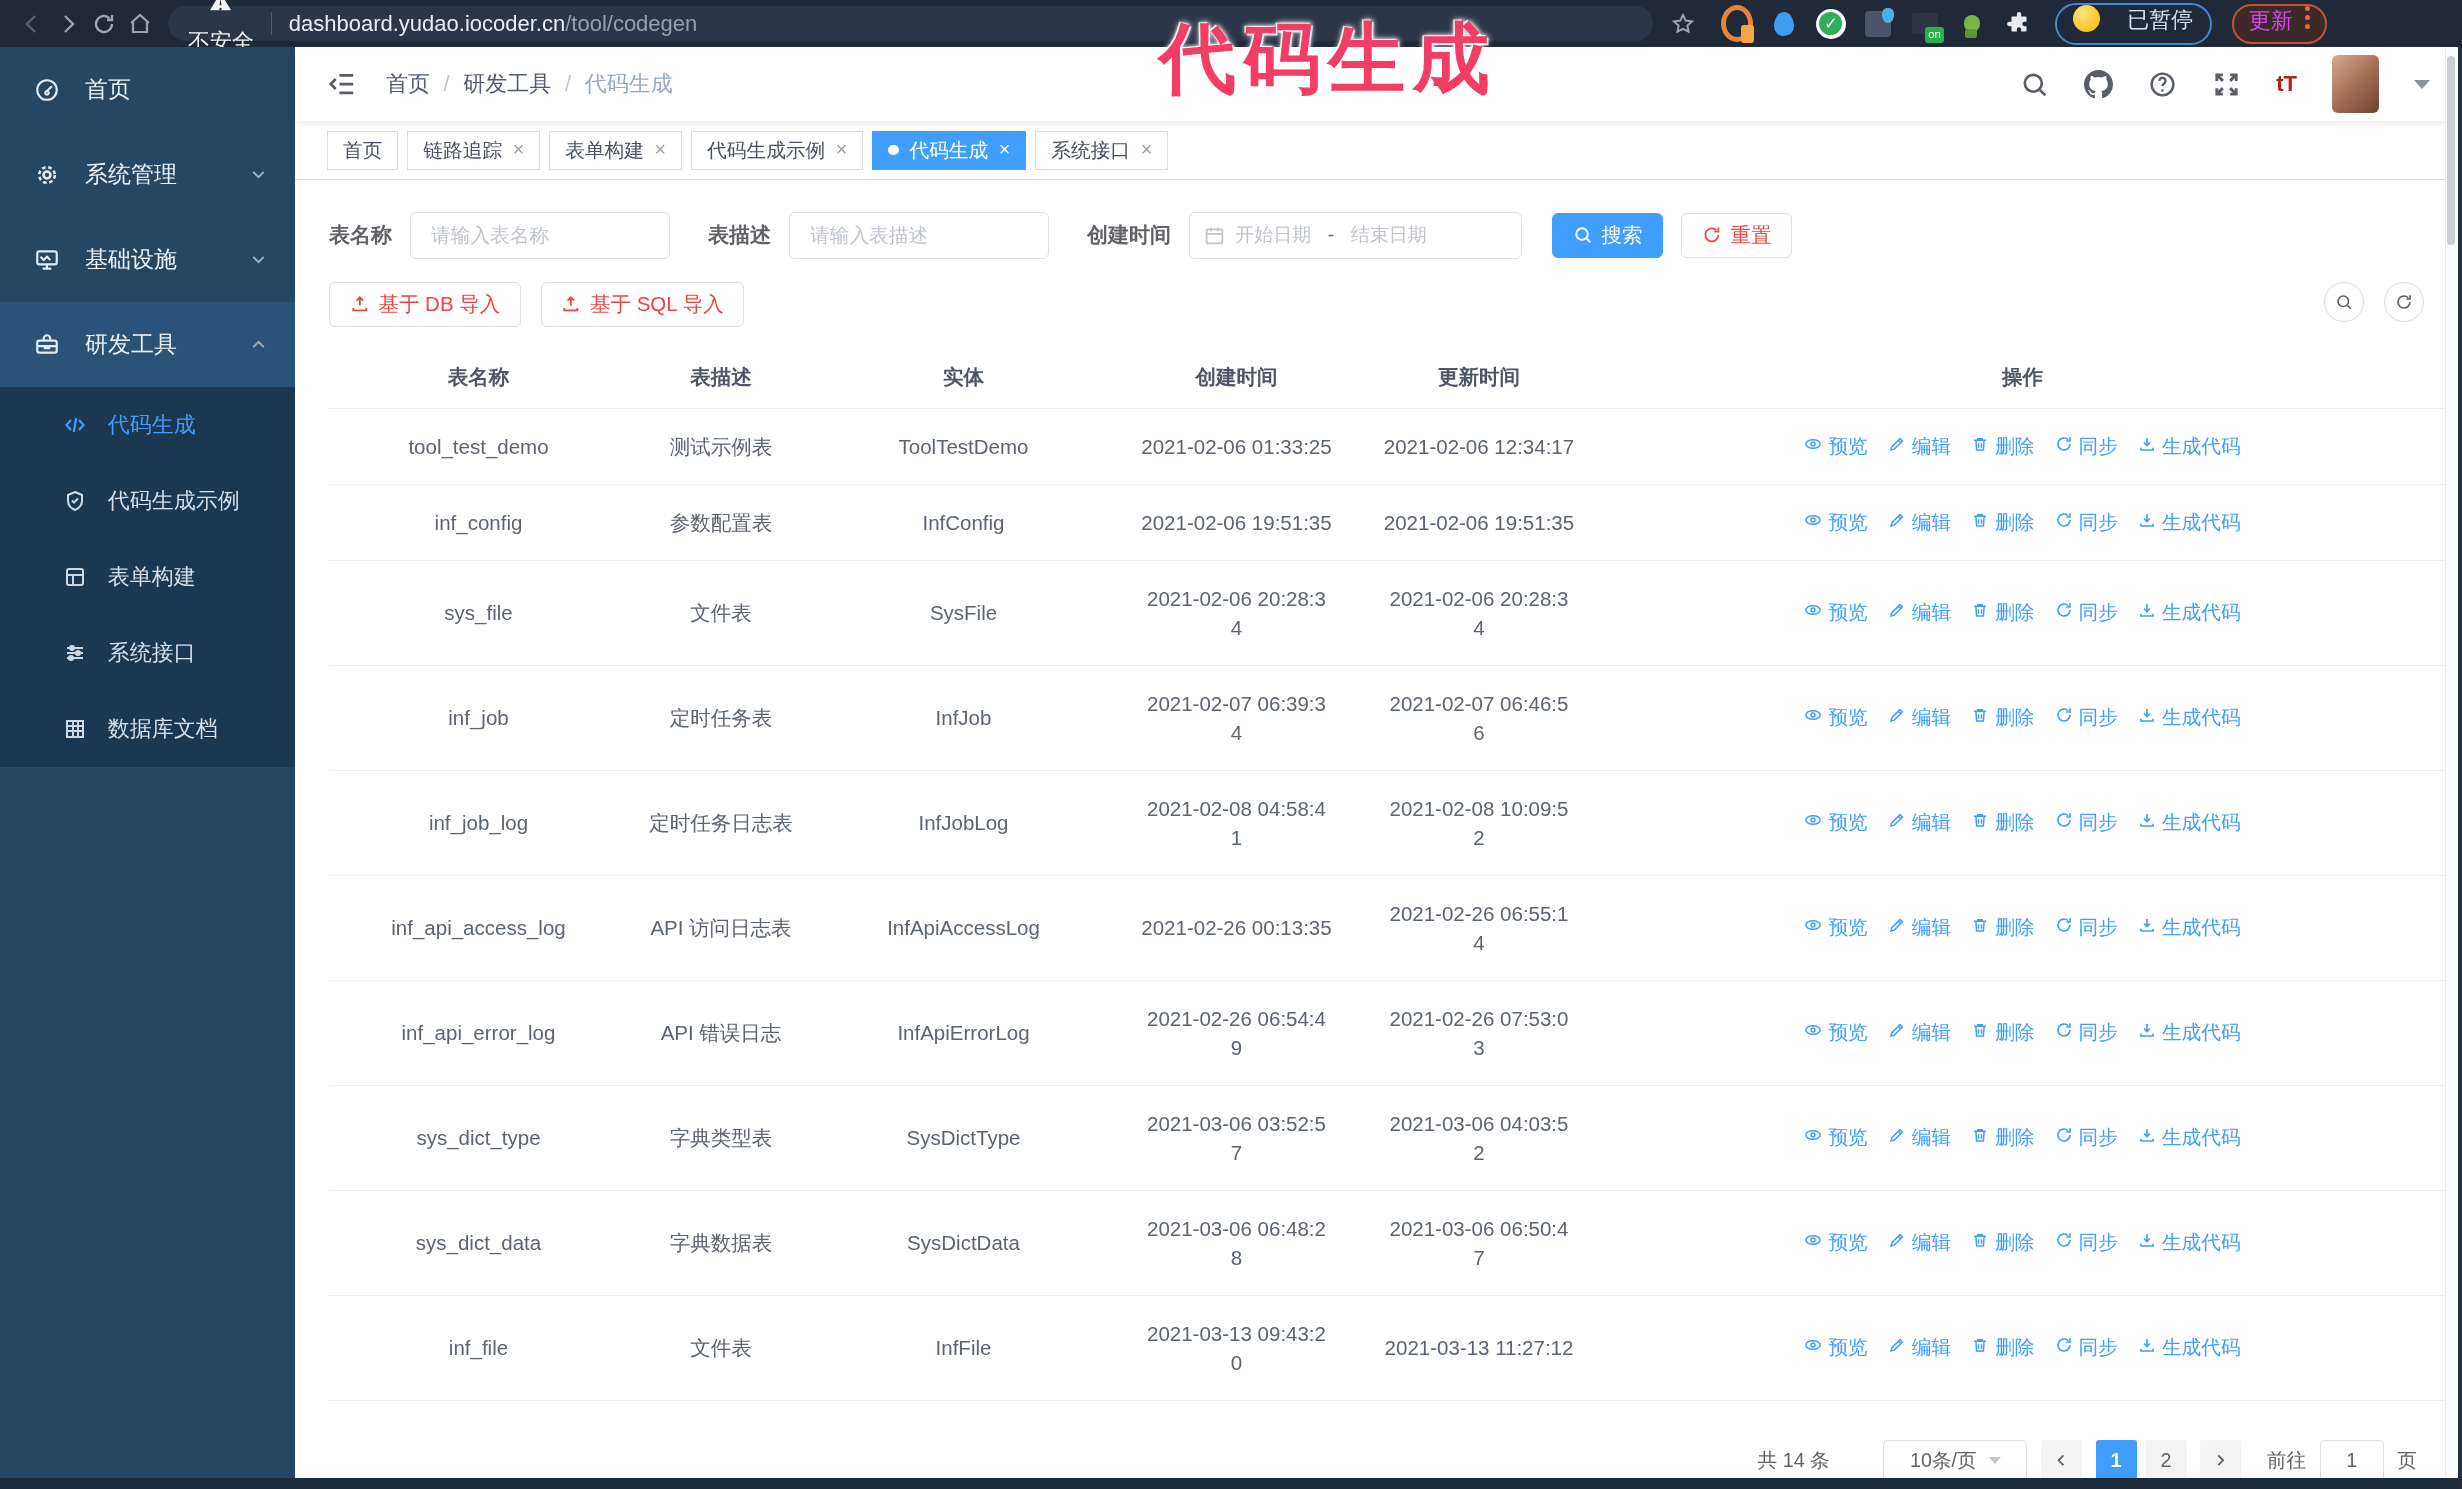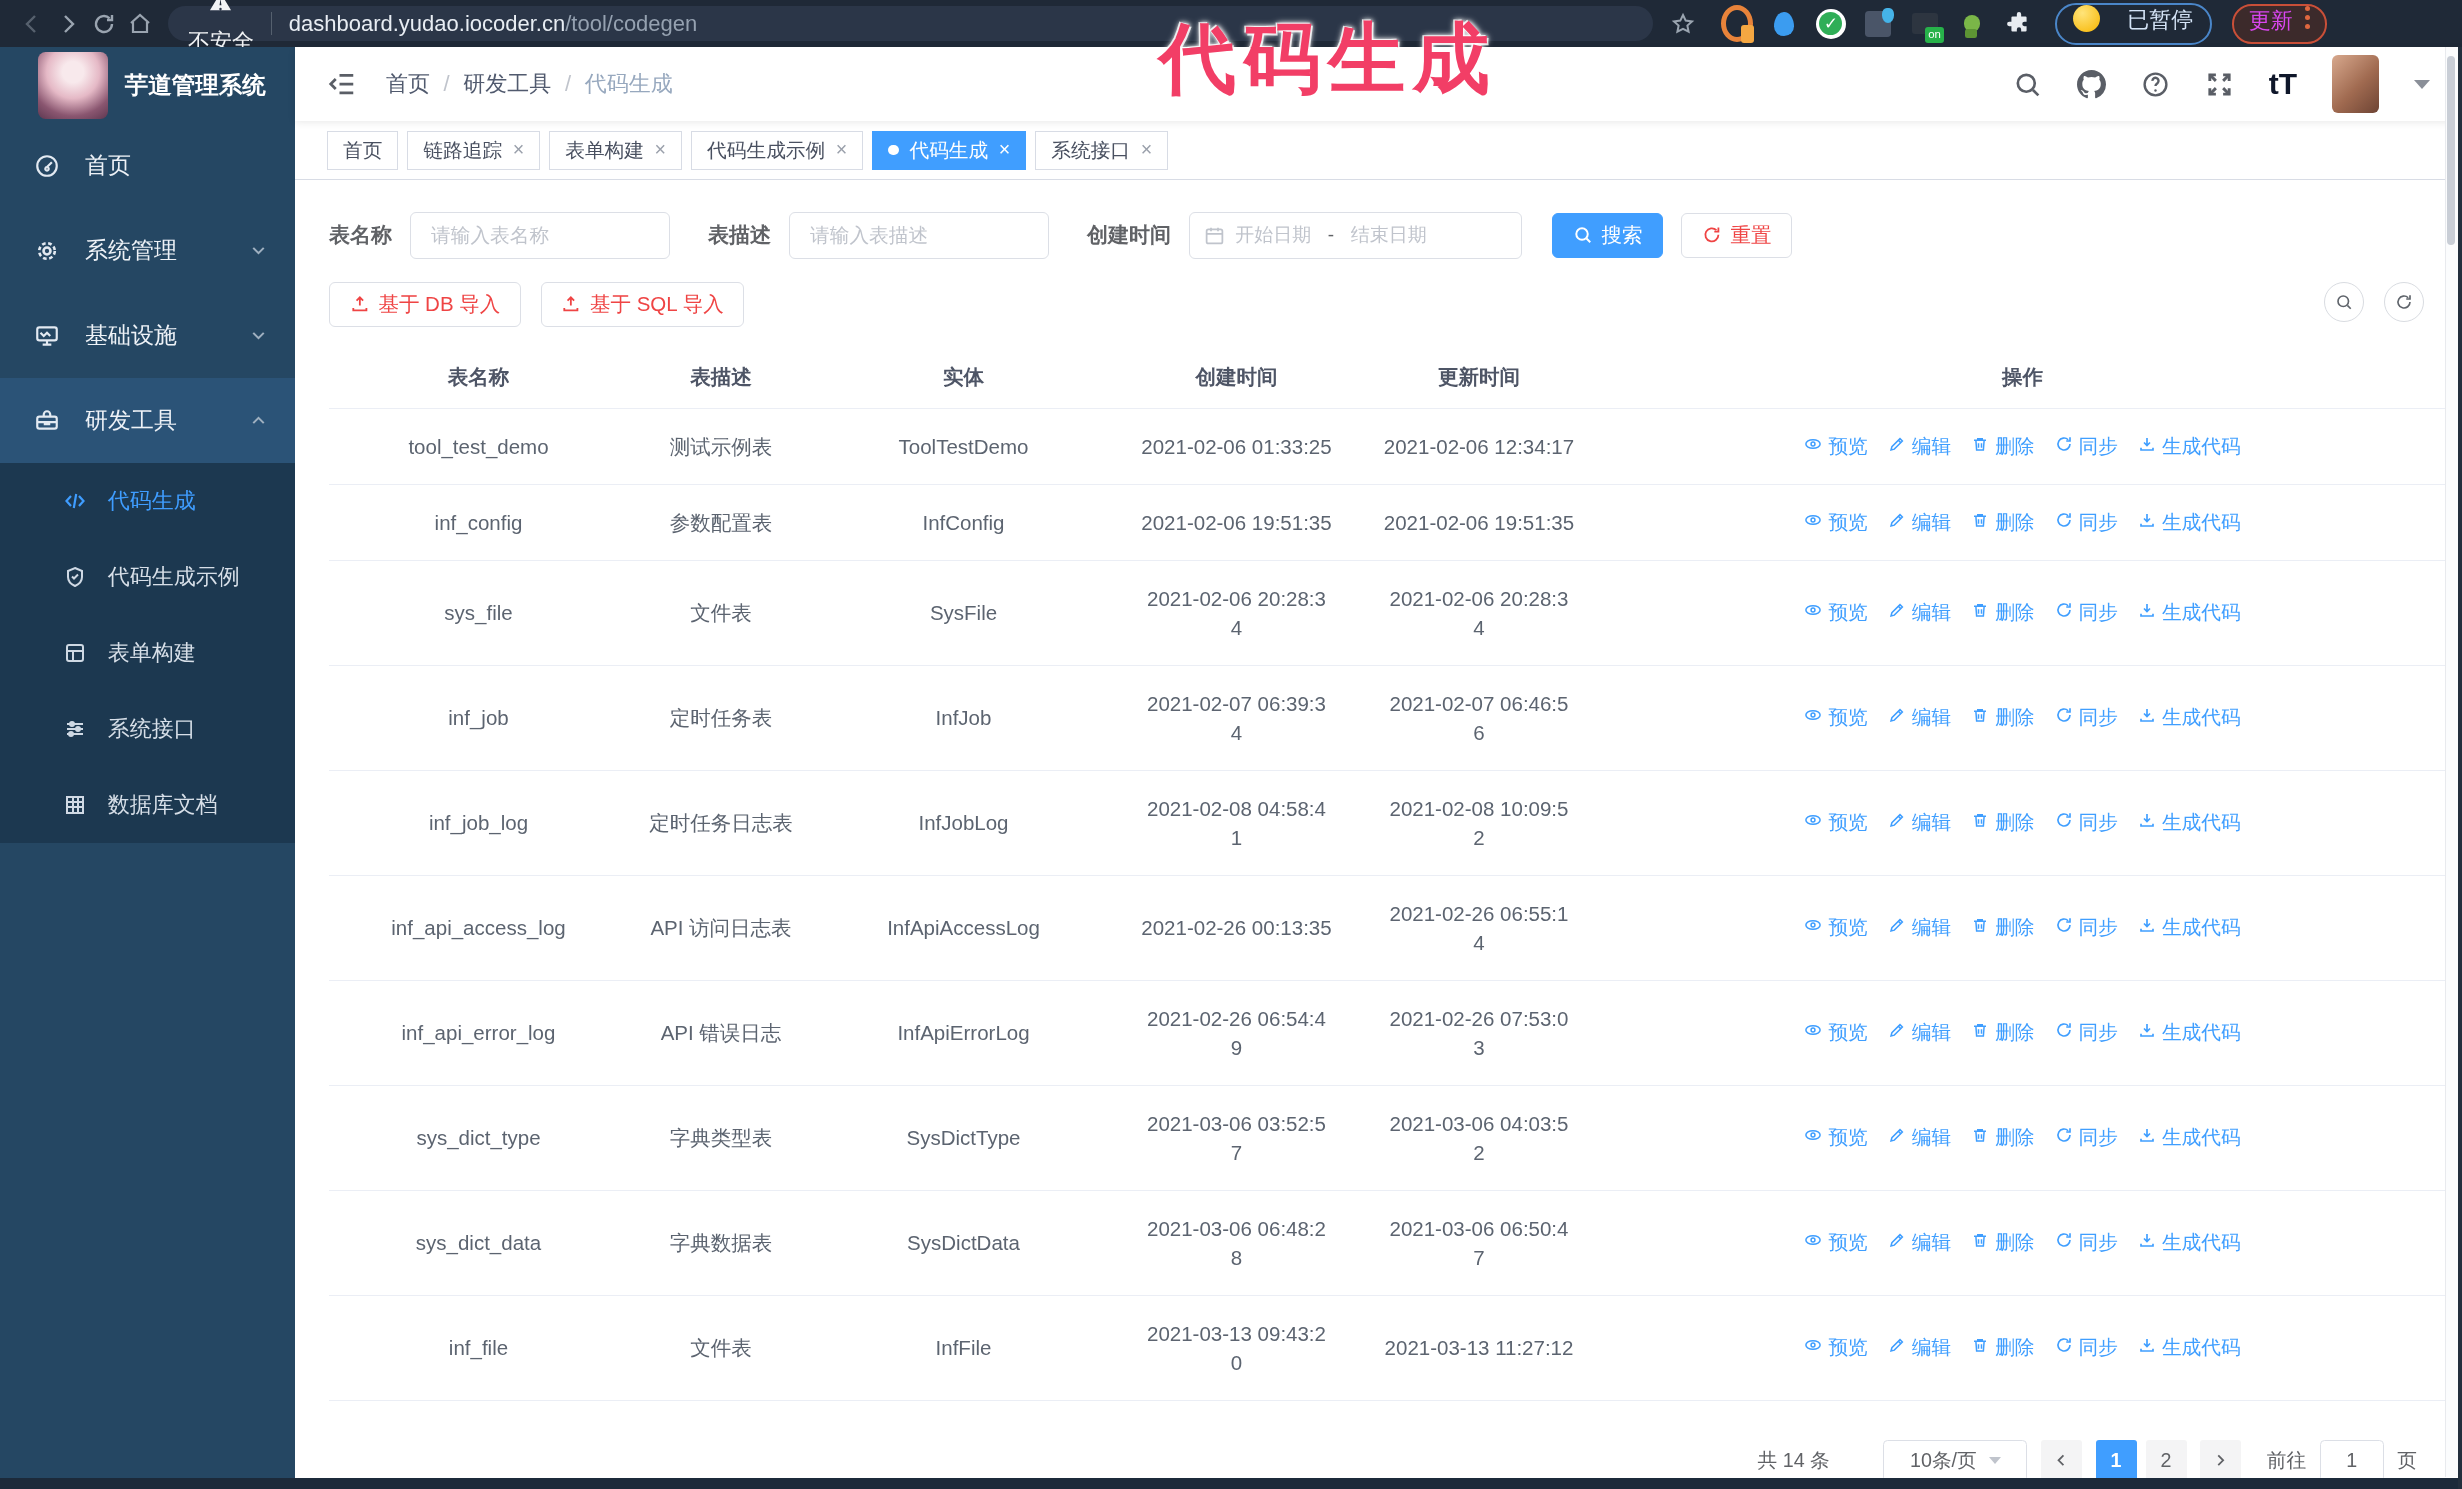--- a/index.html
+++ b/index.html
@@ -53,21 +53,21 @@
   .main{flex:1;display:flex;flex-direction:column;background:#fff;min-width:0;}
   .app-header{height:74px;display:flex;align-items:center;padding:0 32px;box-shadow:0 1.5px 7.6px rgba(0,0,0,.09);position:relative;z-index:3;background:#fff;}
   .hamburger{color:#5a5e66;display:flex;margin-right:29px;cursor:pointer;}
   .hamburger svg{width:30px;height:30px;}
   .breadcrumb{display:flex;align-items:center;gap:13.6px;font-size:22px;color:#515a6e;}
   .breadcrumb .sep{color:#c0c4cc;}
   .breadcrumb .crumb.current{color:#97a8be;}
   .hdr-right{margin-left:auto;display:flex;align-items:center;gap:35px;color:#5a5e66;}
   .hicon{display:flex;align-items:center;justify-content:center;cursor:pointer;}
   .hicon svg{width:29px;height:29px;}
-  .tt{font-size:30px;font-weight:bold;color:#0f172a;}
+  .tt{font-size:22px;font-weight:bold;color:#b91c1c;}
   .avatar{width:47px;height:58px;border-radius:6px;background:linear-gradient(135deg,#d8a98e,#a06a50 55%,#6e4434);}
   .caret{width:0;height:0;border-left:8.3px solid transparent;border-right:8.3px solid transparent;border-top:9.8px solid #8a8f98;}
 
   .tabbar{height:58px;display:flex;align-items:center;gap:9px;padding:0 32px;border-bottom:1.5px solid #d8dce5;background:#fff;}
   .tab{height:39px;display:flex;align-items:center;gap:10.6px;padding:0 15px;border:1.5px solid #d8dce5;
        background:#fff;color:#495060;font-size:19.7px;box-sizing:border-box;cursor:pointer;}
   .tab .dot{width:10.6px;height:10.6px;border-radius:50%;background:#fff;}
   .tab .close{font-size:19.7px;color:#9aa0ab;line-height:1;}
   .tab.active{background:#409eff;border-color:#409eff;color:#fff;}
   .tab.active .close{color:#fff;}
@@ -206,24 +206,20 @@
           <i></i>
           <i></i>
           <i></i>
         </span>
     </div>
   </div>
 
   <div class="app">
 
     <aside class="sidebar">
-      <div class="logo-row">
-        <div class="logo-img"></div>
-        <div class="logo-title">芋道管理系统</div>
-      </div>
       <div id="side-nav">
           <div class="nav-item">
             <span class="micon">
               <svg viewBox="0 0 24 24" fill="none" stroke="currentColor" stroke-width="2">
                 <circle cx="12" cy="12" r="9"></circle>
                 <path d="M12 13l4.5-4.5M12 13a1.6 1.6 0 1 0 .01 0"></path>
               </svg>
             </span>
             <span>首页</span>
           </div>

